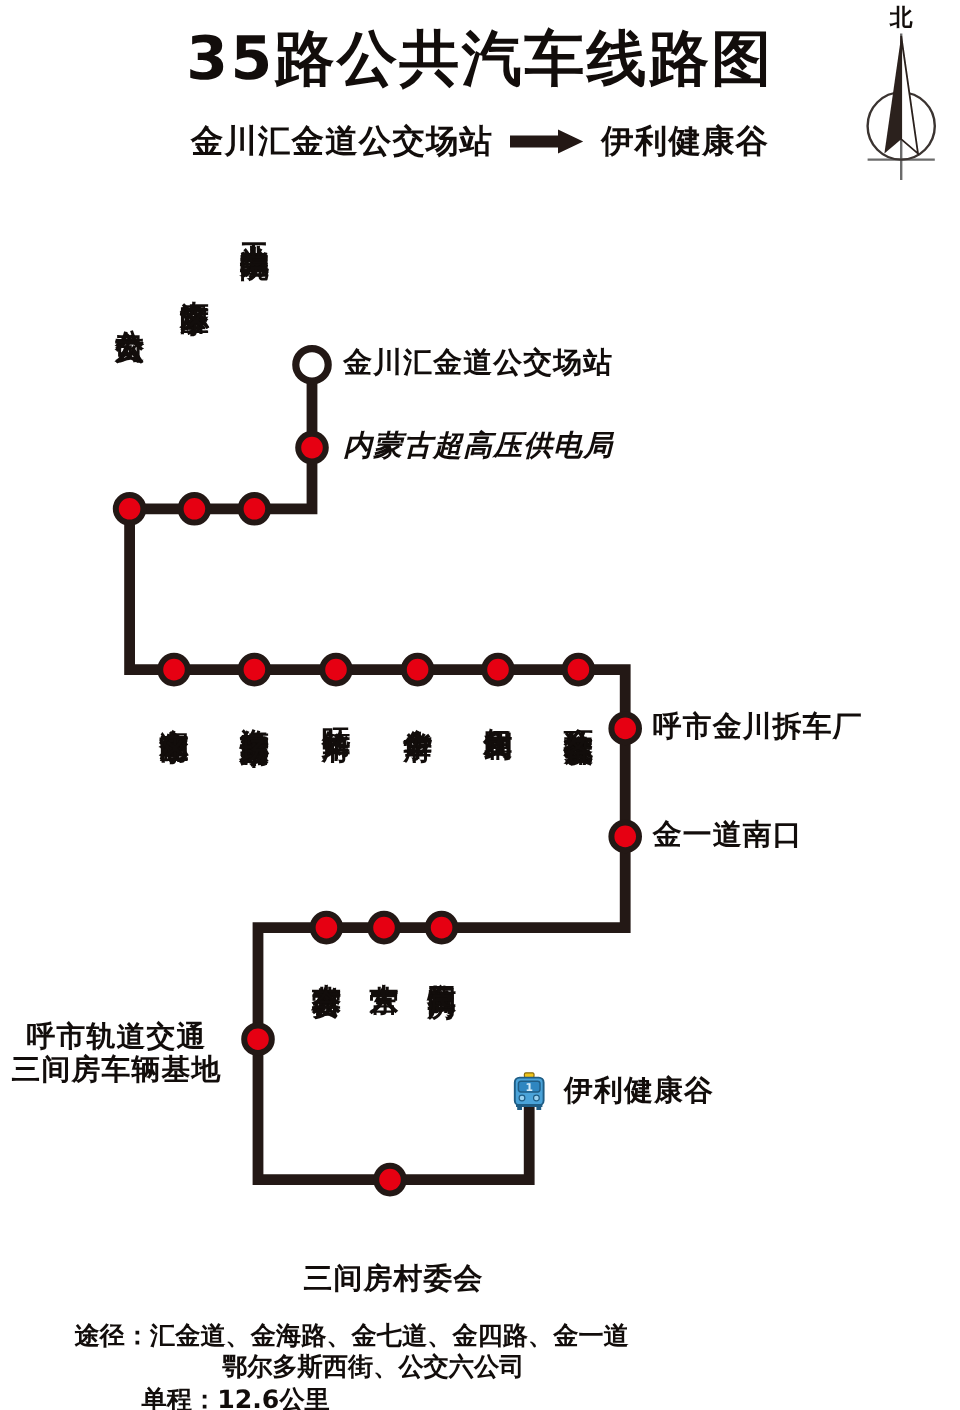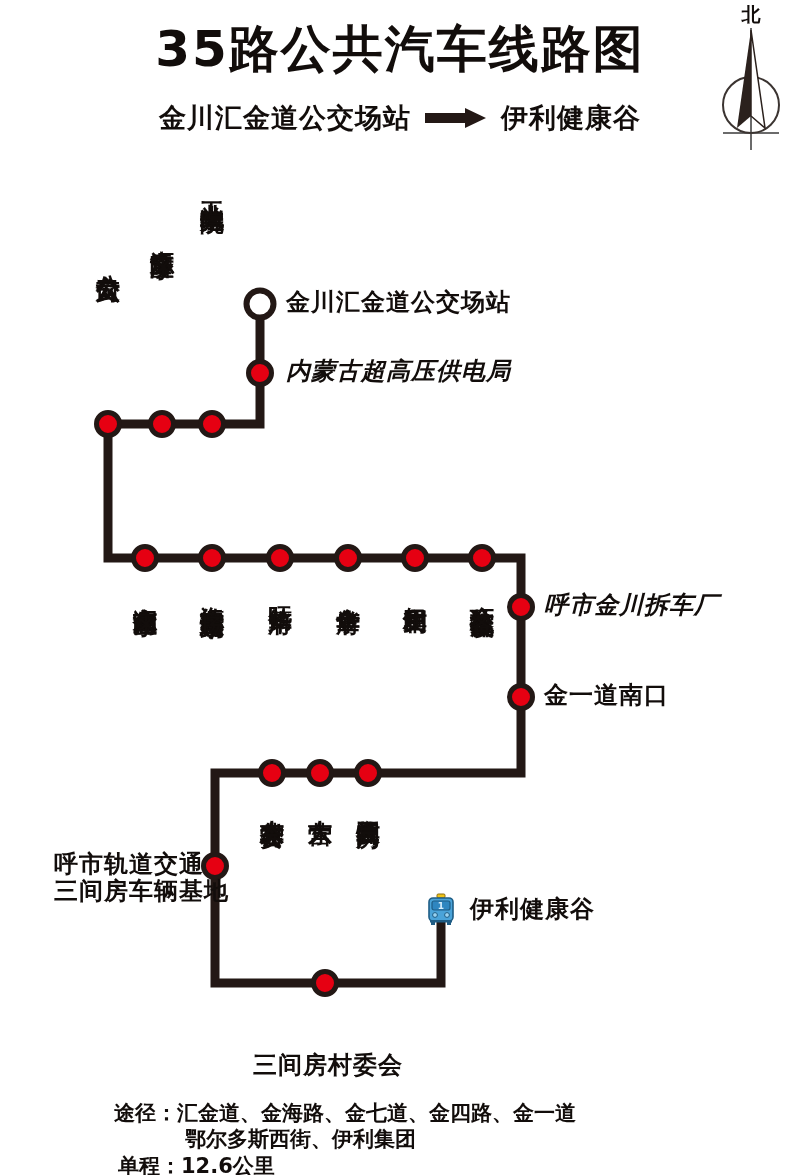--- a/index.html
+++ b/index.html
@@ -97,24 +97,23 @@
     letter-spacing: 1px;
     font-size: 24px;
     line-height: 1;
   }
   .lbl-h {
     font-size: 24px;
     letter-spacing: 1px;
     line-height: 1.05;
   }
   .lbl-h.two-line {
-    text-align: left;
+    text-align: center;
     line-height: 1.12;
     white-space: pre-line;
-    margin-left: 48px;
   }
 
   
   .tram-icon {
     position: absolute;
     left: 424px;
     top: 893px;
     width: 34px;
     height: 34px;
   }
@@ -127,21 +126,21 @@
     width: 800px;
     font-size: 21px;
     font-weight: bold;
     color: #120d0b;
     line-height: 1.25;
   }
   .footer-line {
     display: block;
     white-space: pre;
   }
-  .f1 { margin-left: 114px; }
+  .f1 { margin-left: 62px; }
   .f2 { margin-left: 185px; }
   .f3 { margin-left: 118px; }
 </style>
 </head>
 <body>
 
 <div id="map-root">
 
   <div class="title">35路公共汽车线路图</div>
 
@@ -217,36 +216,36 @@
   <div class="lbl lbl-v" style="left:200px; top:588px;">海德宾馆惠民菜市场</div>
 
   <div class="lbl lbl-v" style="left:268px; top:588px;">旺第华府</div>
 
   <div class="lbl lbl-v" style="left:336px; top:588px;">金华学府</div>
 
   <div class="lbl lbl-v" style="left:403px; top:588px;">伊利集团</div>
 
   <div class="lbl lbl-v" style="left:470px; top:588px;">众环数控机床设备</div>
 
-  <div class="lbl lbl-h" style="left:544px; top:593px;font-style:italic;">呼市金川拆车厂</div>
+  <div class="lbl lbl-h" style="left:544px; top:593px;">呼市金川拆车厂</div>
 
   <div class="lbl lbl-h" style="left:544px; top:683px;text-align:right;">金一道南口</div>
 
   <div class="lbl lbl-v" style="left:356px; top:800px;">台阁牧三间房</div>
 
   <div class="lbl lbl-v" style="left:308px; top:800px;">大东营</div>
 
   <div class="lbl lbl-v" style="left:260px; top:800px;">大东营村委会</div>
 
   <div class="lbl lbl-h two-line" style="left:6px; top:851px; width:182px;">呼市轨道交通
 三间房车辆基地</div>
 
   <div class="lbl lbl-h" style="left:253px; top:1005px;margin-top:48px;">三间房村委会</div>
 
   <div class="lbl lbl-h" style="left:470px; top:897px;">伊利健康谷</div>
 
   <div class="footer">
     <span class="footer-line f1">途径：汇金道、金海路、金七道、金四路、金一道</span>
-    <span class="footer-line f2">鄂尔多斯西街、伊利集团</span>
+    <span class="footer-line f2">鄂尔多斯西街、公交六公司</span>
     <span class="footer-line f3">单程：12.6公里</span>
   </div>
 
 </div>
 
 </body></html>

